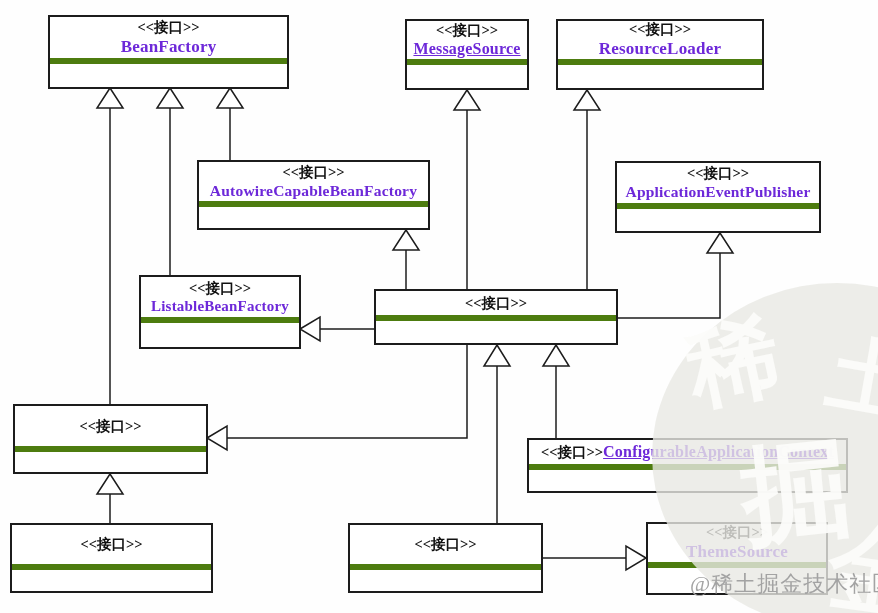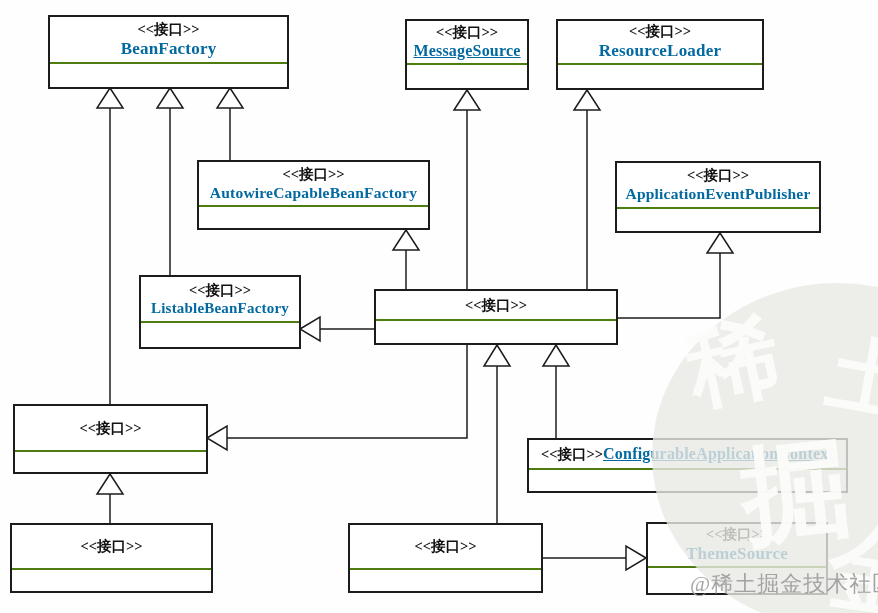--- a/index.html
+++ b/index.html
@@ -10,27 +10,27 @@
   }
   
   #connectors{position:absolute;left:0;top:0;z-index:1;}
   
   .node{
     position:absolute;z-index:2;box-sizing:border-box;
     background:#fff;border:2px solid #1c1c1c;
     display:flex;flex-direction:column;
   }
   .node .title{
-    box-sizing:border-box;border-bottom:2px solid #4d7c0f;
+    box-sizing:border-box;border-bottom:6px solid #4d7c0f;
     display:flex;flex-direction:column;align-items:center;justify-content:center;
     line-height:1.25;white-space:nowrap;
   }
   .node .title.inline{flex-direction:row;}
   .stereo{font-size:14.5px;font-weight:700;color:#111;}
-  .cname{font-size:17px;font-weight:700;color:#0369a1;letter-spacing:.2px;}
+  .cname{font-size:17px;font-weight:700;color:#6d28d9;letter-spacing:.2px;}
   .fs16 .cname{font-size:16px;text-decoration:underline;}
   .fs155 .cname{font-size:15.5px;}
   .fs15 .cname{font-size:15px;}
   .body{flex:1;}
   
   #watermark{position:absolute;left:0;top:0;width:100%;height:100%;z-index:5;pointer-events:none;}
   .seal-circle{
     position:absolute;left:652px;top:283px;width:370px;height:345px;
     border-radius:50%;background:#e9e9e4;opacity:.8;
   }

